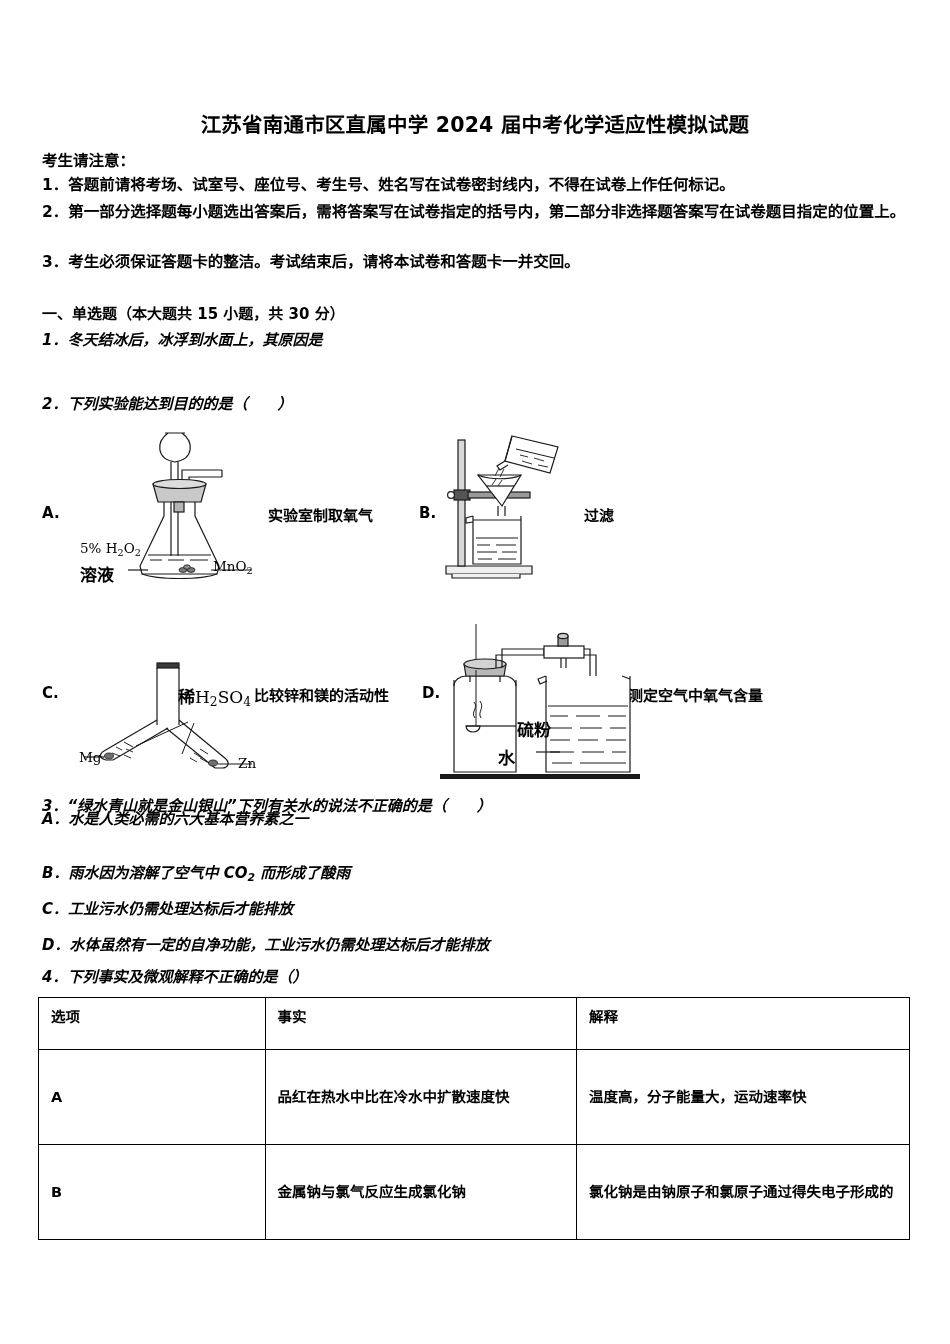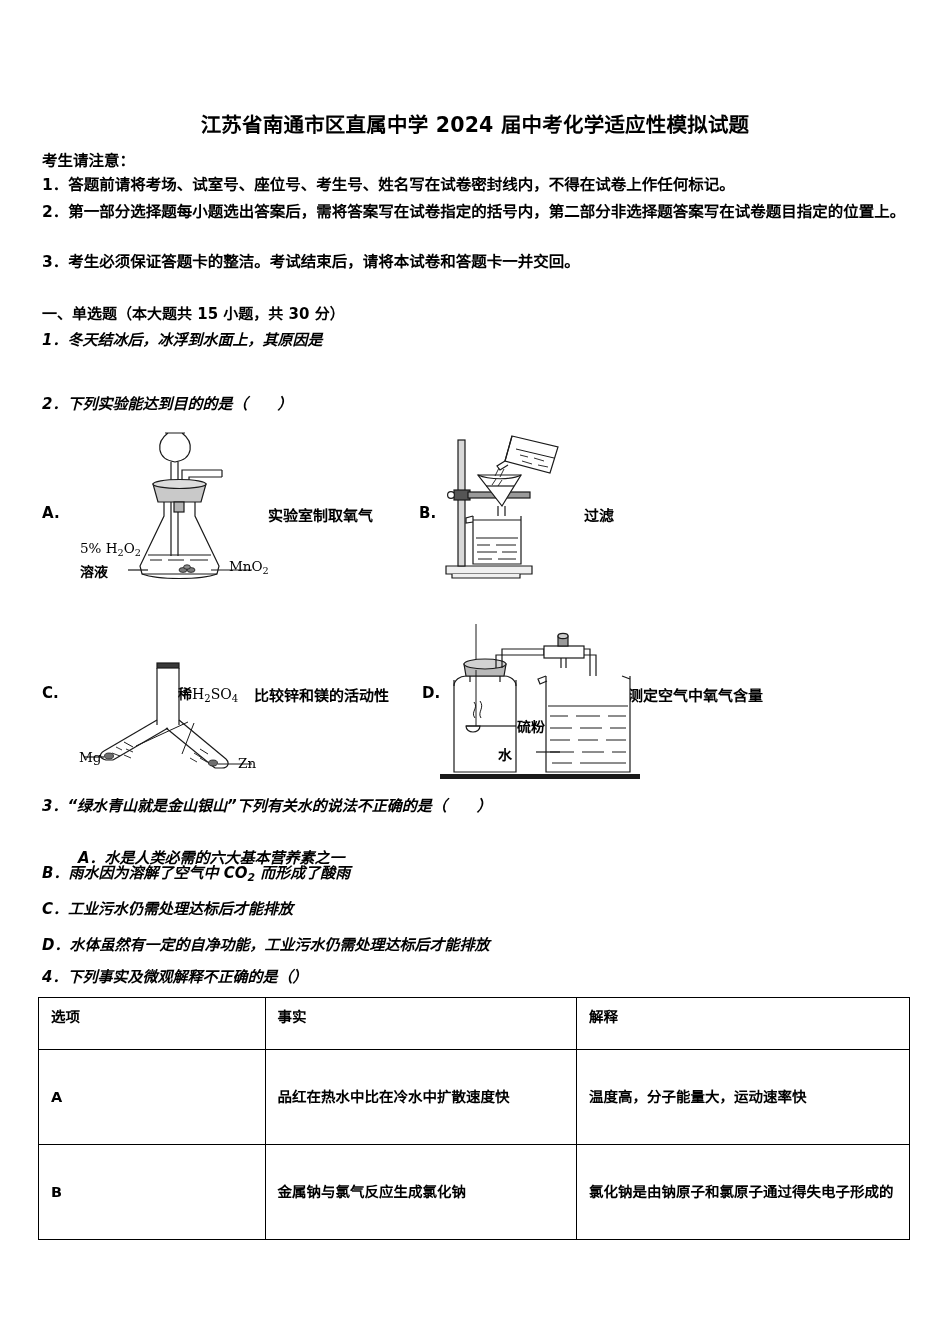--- a/index.html
+++ b/index.html
@@ -65,21 +65,21 @@
     font-family: "DejaVu Sans", "Liberation Sans", sans-serif;
     font-weight: bold;
     font-size: 15px;
     white-space: nowrap;
     font-style: italic;
   }
   .q1 { top: 328px; }
   .q1opts { top: 359px; }
   .q2 { top: 392px; }
   .q3 { top: 794px; }
-  .q3a { top: 846px; margin-left: 36px; }
+  .q3a { top: 807px; }
   .q3b { top: 861px; }
   .q3c { top: 897px; }
   .q3d { top: 933px; }
   .q4 { top: 965px; text-align: center; }
 
   .opt-gap-1 { display:inline-block; width: 48px; }
   .opt-gap-2 { display:inline-block; width: 44px; }
   .opt-gap-3 { display:inline-block; width: 14px; }
 
   sub { font-size: 0.72em; vertical-align: -0.28em; }
@@ -103,21 +103,21 @@
   .figlbl {
     position: absolute;
     font-family: "DejaVu Serif", "Liberation Serif", serif;
     font-size: 13.5px;
     white-space: nowrap;
   }
   .figlbl-cn {
     position: absolute;
     font-family: "DejaVu Sans", "Liberation Sans", sans-serif;
     font-weight: bold;
-    font-size: 14px;
+    font-size: 17px;
     white-space: nowrap;
   }
 
   
   table.fact-table {
     position: absolute;
     left: 38px;
     top: 997px;
     width: 872px;
     border-collapse: collapse;
@@ -188,21 +188,21 @@
         <ellipse cx="63" cy="146" rx="4" ry="2.4" fill="#7a7a7a" stroke="#1a1a1a" stroke-width="0.8"></ellipse>
         <ellipse cx="59" cy="143" rx="3.4" ry="2.2" fill="#8d8d8d" stroke="#1a1a1a" stroke-width="0.8"></ellipse>
 
         <path d="M0 146 L20 146"></path>
         <path d="M83 146 L124 146"></path>
       </g>
     </svg>
   </div>
   <div class="figlbl" style="left:80px; top:540px;">5%&nbsp;H<sub>2</sub>O<sub>2</sub></div>
   <div class="figlbl-cn" style="left:80px; top:561px;">溶液</div>
-  <div class="figlbl" style="left:229px; top:558px;">MnO<sub>2</sub></div>
+  <div class="figlbl" style="left:213px; top:558px;">MnO<sub>2</sub></div>
 
   <div class="fig" style="left:442px; top:428px; width:130px; height:152px;">
     <svg width="130" height="152" viewBox="0 0 130 152">
       <g fill="none" stroke="#1a1a1a" stroke-width="1.2">
 
         <path d="M4 138 L90 138 L90 146 L4 146 Z" fill="#efefef"></path>
         <path d="M10 146 L10 150 L78 150 L78 146" fill="#efefef"></path>
 
         <rect x="16" y="12" width="7" height="126" fill="#d8d8d8"></rect>
 

